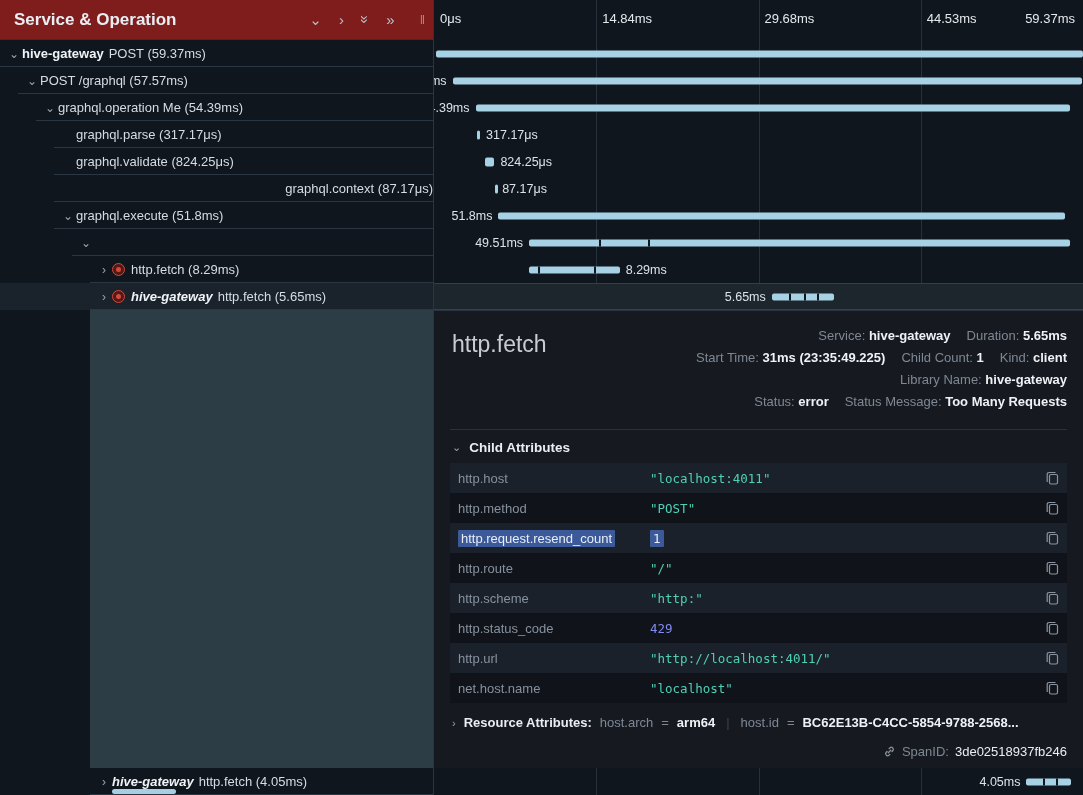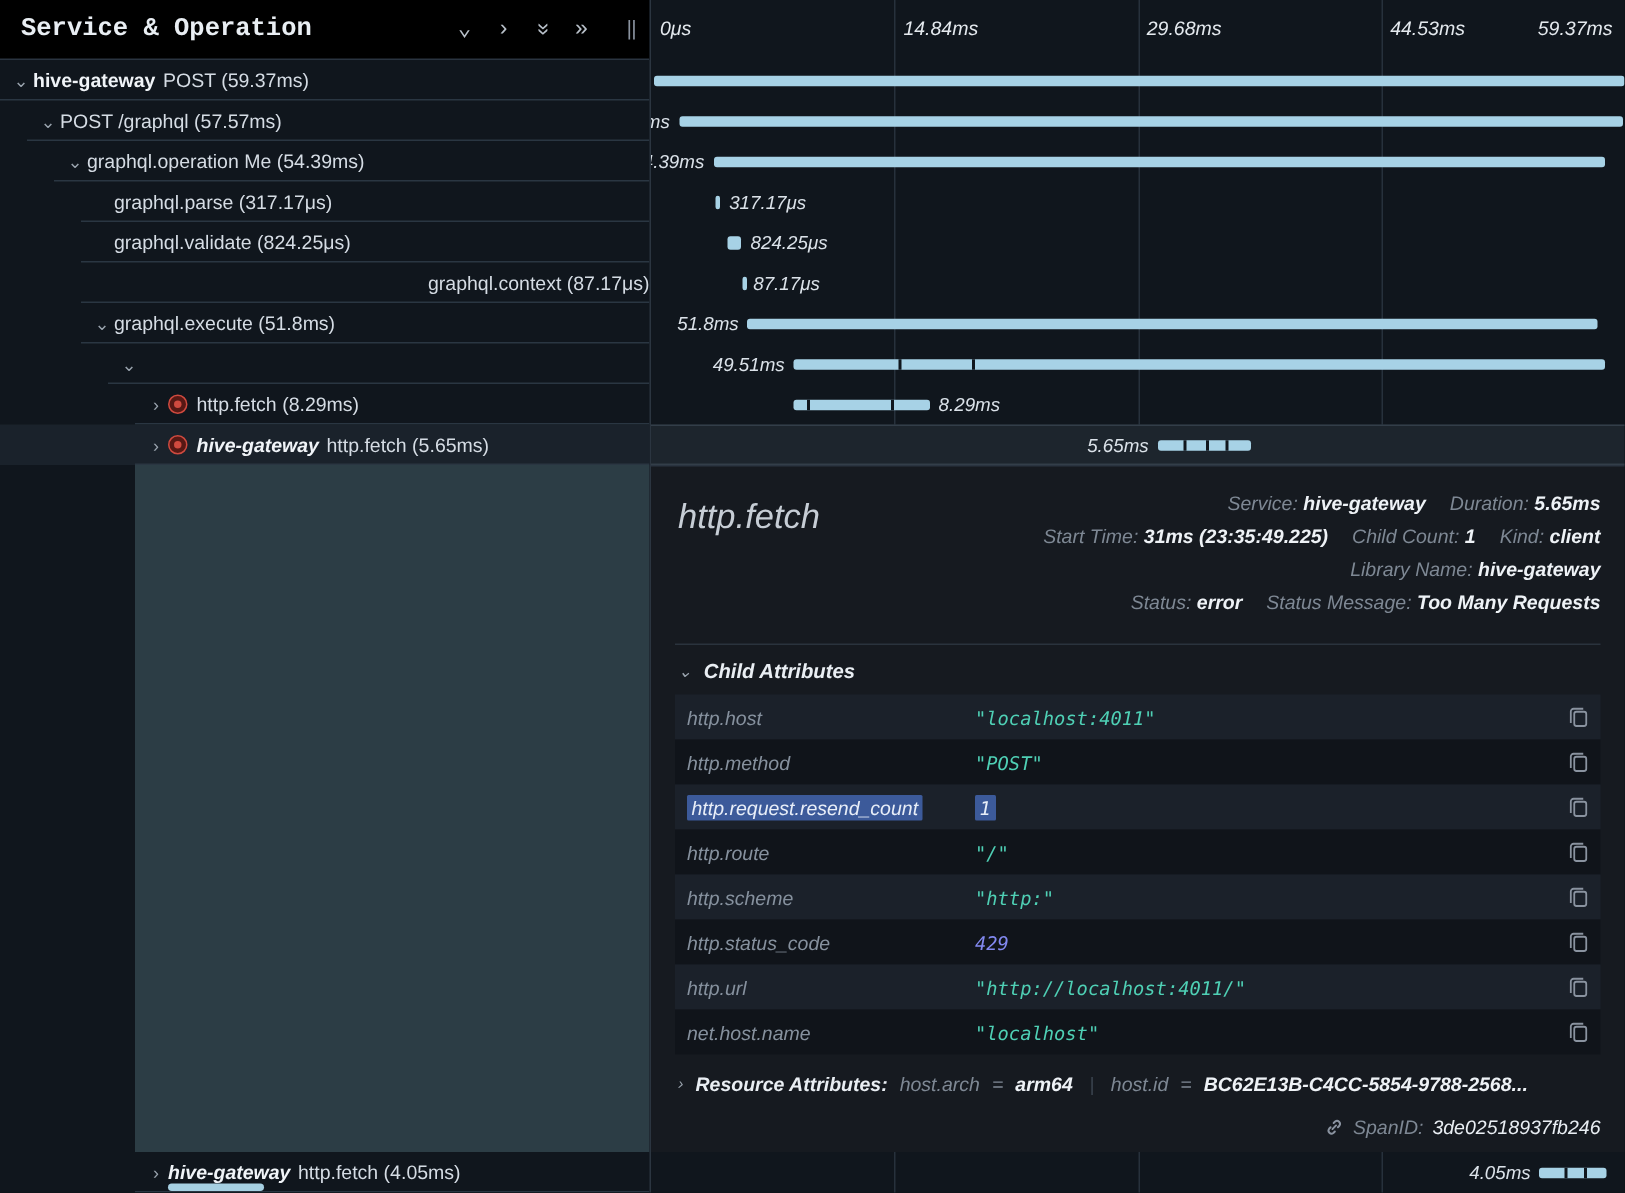--- a/index.html
+++ b/index.html
@@ -1,21 +1,21 @@
 <!DOCTYPE html>
 <html><head>
 <meta charset="utf-8">
 <style>
   html,body{margin:0;padding:0;background:#0b1016;}
   body{width:1083px;height:795px;overflow:hidden;font-family:"Liberation Sans",sans-serif;}
   .app{position:relative;width:1083px;height:795px;background:#10161d;}
 
   
   .left-panel{position:absolute;left:0;top:0;width:434px;height:795px;background:#10161d;border-right:1px solid #2b3540;box-sizing:border-box;overflow:hidden;}
-  .left-header{height:40px;display:flex;align-items:center;padding:0 8px 0 14px;border-bottom:1px solid #2a3440;background:#000000;box-sizing:border-box;font-family:Liberation Mono, monospace;}
+  .left-header{height:40px;display:flex;align-items:center;padding:0 8px 0 14px;border-bottom:1px solid #2a3440;background:#7f1d1d;box-sizing:border-box;}
   .left-title{font-size:17px;font-weight:700;color:#e9eef3;flex:1;}
   .header-icons{display:flex;gap:17px;color:#b9c1ca;font-size:15px;align-items:center;}
   .hicon{cursor:pointer;line-height:1;}
   .double-down{display:inline-block;transform:rotate(90deg);}
   .splitter-handle{margin-left:8px;color:#8a93a0;font-size:13px;cursor:col-resize;}
 
   .tree{position:absolute;top:40px;left:0;right:0;}
   .tree-row{position:relative;height:27px;display:flex;align-items:center;font-size:13px;color:#d5dce4;cursor:pointer;box-sizing:border-box;white-space:nowrap;}
   .tree-row.selected{background:#1a222b;}
   .row-line{position:absolute;bottom:0;right:0;height:1px;background:#2a3642;}
@@ -24,21 +24,21 @@
   .err-icon::after{content:"";position:absolute;inset:3px;border-radius:50%;background:#cf4a3f;}
   .svc{font-weight:700;color:#f0f4f8;margin-right:5px;}
   .svc.italic{font-style:italic;}
   .span-text{color:#d5dce4;}
 
   .teal-block{position:absolute;top:310px;left:90px;right:0;height:458px;background:#2c3d45;}
   .tree-bottom{position:absolute;top:768px;left:0;right:0;height:27px;}
   .h-scrollbar{position:absolute;left:112px;bottom:1px;width:64px;height:5px;border-radius:3px;background:#a6d0e2;cursor:pointer;}
 
   
-  .right-panel{position:absolute;left:434px;top:0;width:649px;height:795px;background:#10161d;font-style:italic;}
+  .right-panel{position:absolute;left:434px;top:0;width:649px;height:795px;background:#10161d;}
   .gridline{position:absolute;top:0;bottom:0;width:1px;background:#27313c;z-index:0;}
   .time-header{position:absolute;top:0;left:0;right:0;height:40px;z-index:1;}
   .tick-label{position:absolute;top:11px;font-size:13px;color:#e4e9ee;white-space:nowrap;}
 
   .timeline-rows{position:absolute;top:40px;left:0;right:0;z-index:1;}
   .tl-row{position:relative;height:27px;overflow:hidden;box-sizing:border-box;}
   .tl-row.selected{background:#1d252d;border-top:1px solid #333e49;border-bottom:1px solid #333e49;}
   .bar{position:absolute;top:50%;transform:translateY(-50%);height:7px;background:#a7d2e6;border-radius:2px;min-width:3px;cursor:pointer;}
   .bar.tiny{height:9px;}
   .bar-tick{position:absolute;top:0;bottom:0;width:2px;background:#10161d;}

